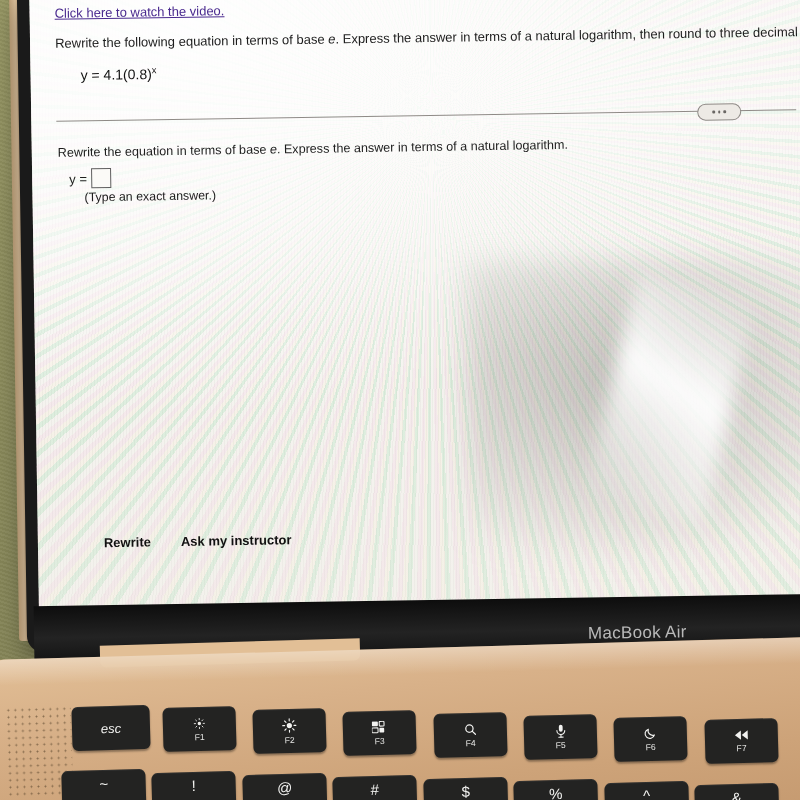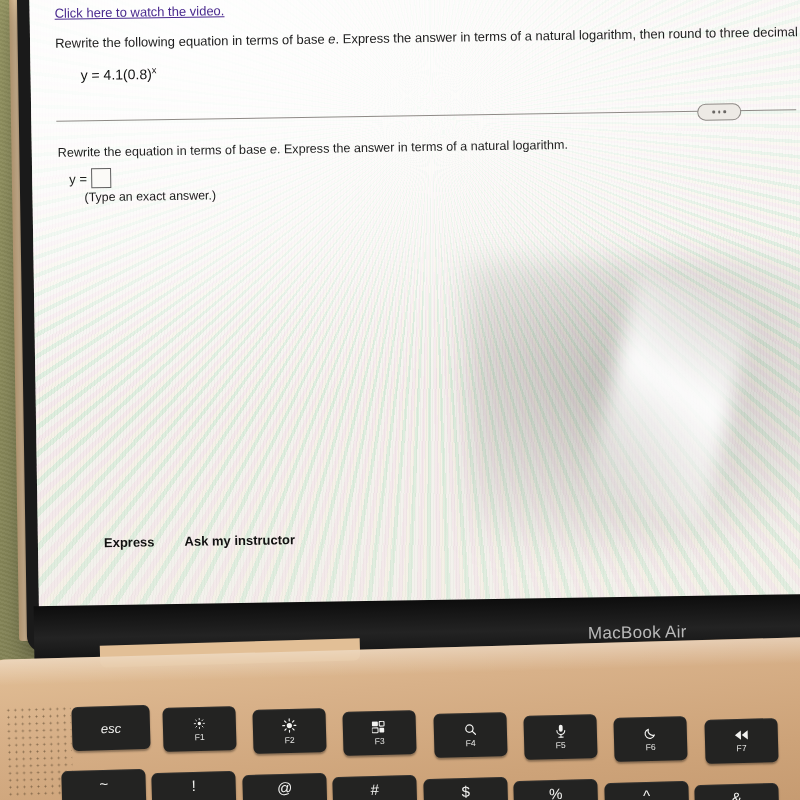--- a/index.html
+++ b/index.html
@@ -205,21 +205,21 @@
     </div>
 
     <div class="row" id="ans-row">
       <span class="ylab">y =</span>
       <span id="ans-box"></span>
     </div>
 
     <div class="row" id="ans-hint">(Type an exact answer.)</div>
 
     <div class="row" id="bottom-links">
-      <span>Express</span>
+      <span>Rewrite</span>
       <span>Ask my instructor</span>
     </div>
 
   </div>
 
   <div id="refl-dark"></div>
   <div id="refl-streak"></div>
 </div>
 
 <div id="chin"></div>

